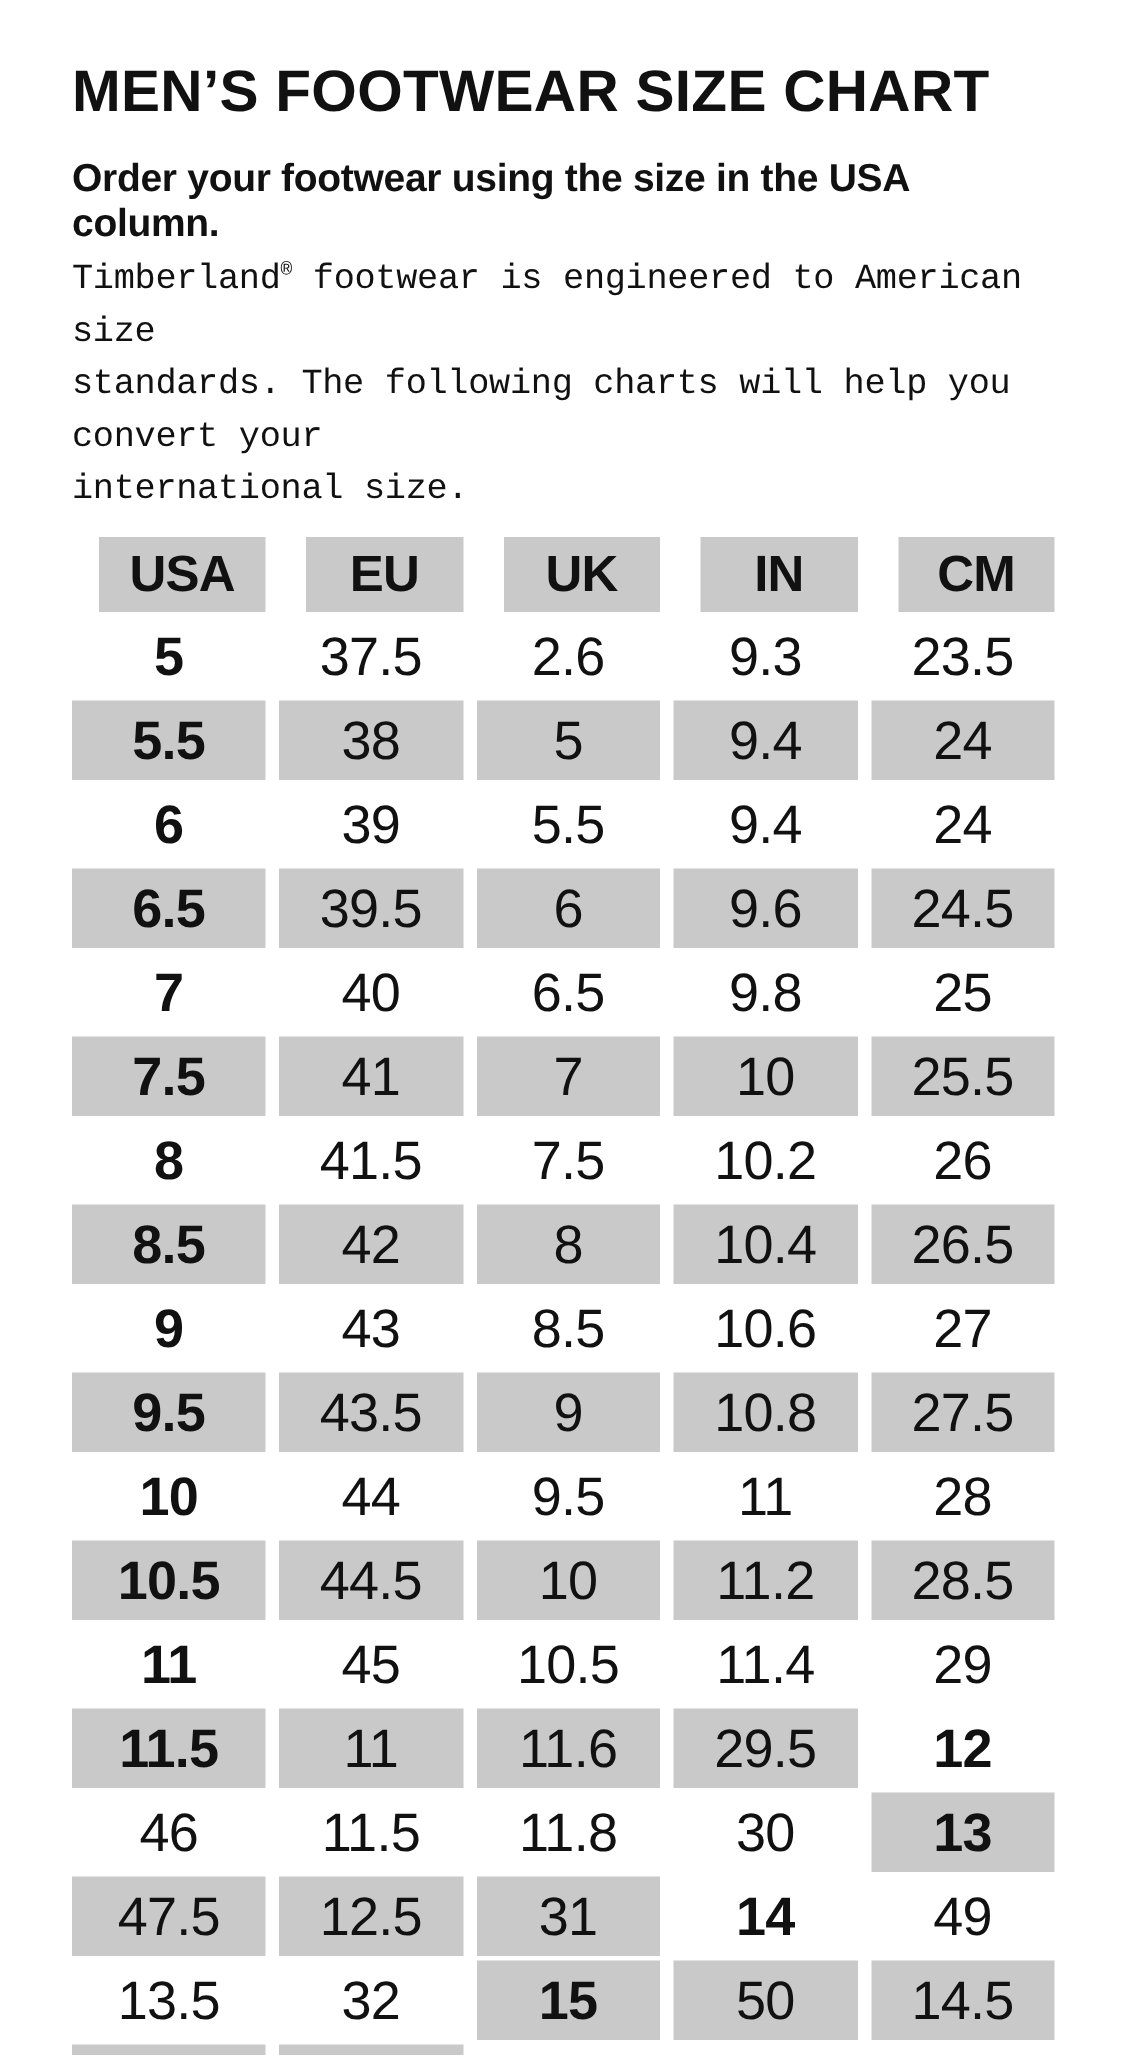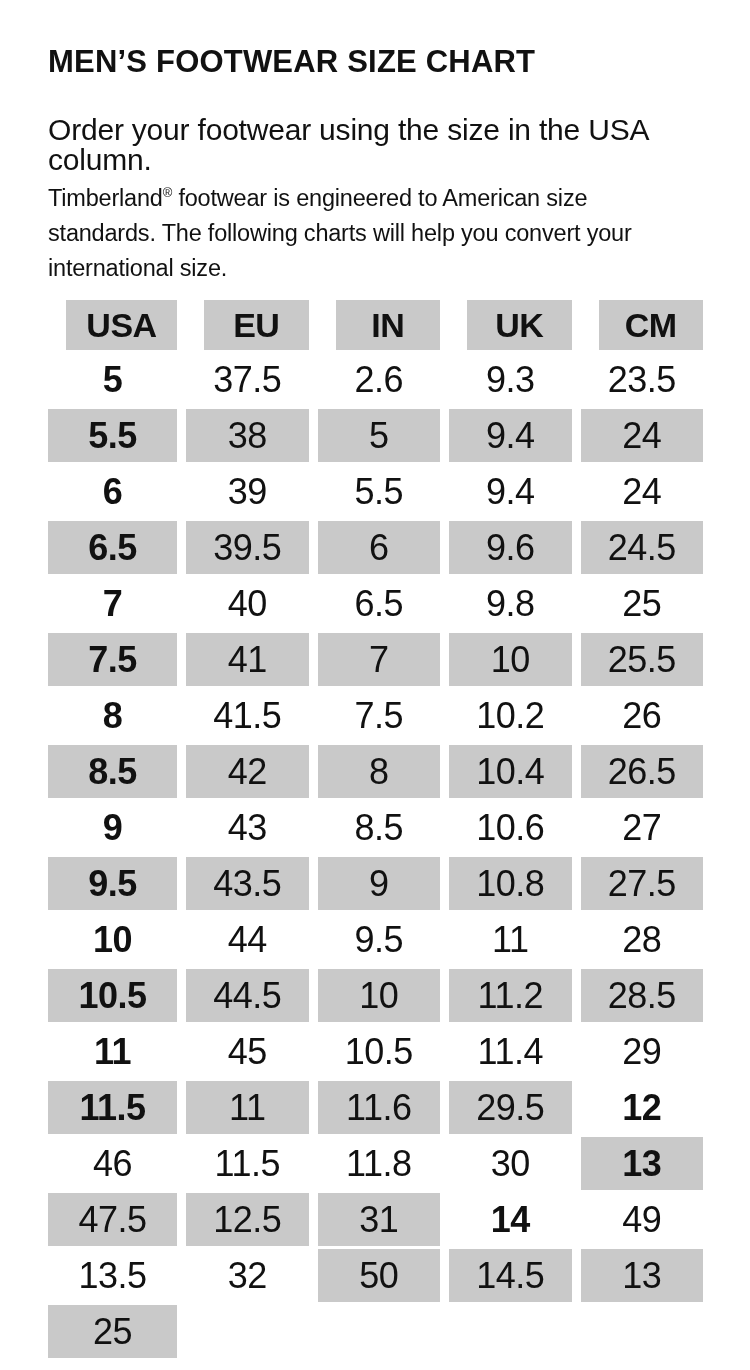--- a/index.html
+++ b/index.html
@@ -8,38 +8,39 @@
     background: #ffffff;
     font-family: "Liberation Sans", "DejaVu Sans", sans-serif;
     color: #111111;
   }
   body { height: 1370px; overflow: hidden; }
   .content {
     padding: 0 48px;
   }
   .page-title {
     margin-top: 45px;
-    font-size: 31px;
+    font-size: 39px;
     line-height: 34px;
     font-weight: bold;
     letter-spacing: 0.2px;
   }
   .lead {
-    margin-top: 36px;
-    font-size: 30px;
+    margin-top: 24px;
+    font-size: 26px;
     line-height: 30px;
-    font-weight: normal;
+    font-weight: bold;
     letter-spacing: -0.2px;
   }
   .intro {
     margin-top: 6px;
     font-size: 23.5px;
     line-height: 35px;
     font-weight: normal;
     letter-spacing: -0.2px;
+    font-family: Liberation Mono, monospace;
   }
   .intro sup {
     font-size: 13px;
     vertical-align: super;
     line-height: 0;
   }
   .size-table {
     margin-top: 14px;
     width: 655px;
     display: grid;
@@ -78,22 +79,22 @@
 
   <div class="intro">
     <div><span>Timberland</span><sup>®</sup><span> footwear is engineered to American size</span></div>
     <div>standards. The following charts will help you convert your</div>
     <div>international size.</div>
   </div>
 
   <div class="size-table">
       <div class="cell head">USA</div>
       <div class="cell head">EU</div>
+      <div class="cell head">UK</div>
       <div class="cell head">IN</div>
-      <div class="cell head">UK</div>
       <div class="cell head">CM</div>
       <div class="cell usa">5</div>
       <div class="cell">37.5</div>
       <div class="cell">2.6</div>
       <div class="cell">9.3</div>
       <div class="cell">23.5</div>
       <div class="cell shade usa">5.5</div>
       <div class="cell shade">38</div>
       <div class="cell shade">5</div>
       <div class="cell shade">9.4</div>
@@ -163,19 +164,20 @@
       <div class="cell">11.8</div>
       <div class="cell">30</div>
       <div class="cell shade usa">13</div>
       <div class="cell shade">47.5</div>
       <div class="cell shade">12.5</div>
       <div class="cell shade">31</div>
       <div class="cell usa">14</div>
       <div class="cell">49</div>
       <div class="cell">13.5</div>
       <div class="cell">32</div>
+      <div class="cell shade usa">15</div>
       <div class="cell shade">50</div>
       <div class="cell shade">14.5</div>
       <div class="cell shade">13</div>
       <div class="cell shade">25</div>
     </div>
 
 </div>
 
 </body></html>

